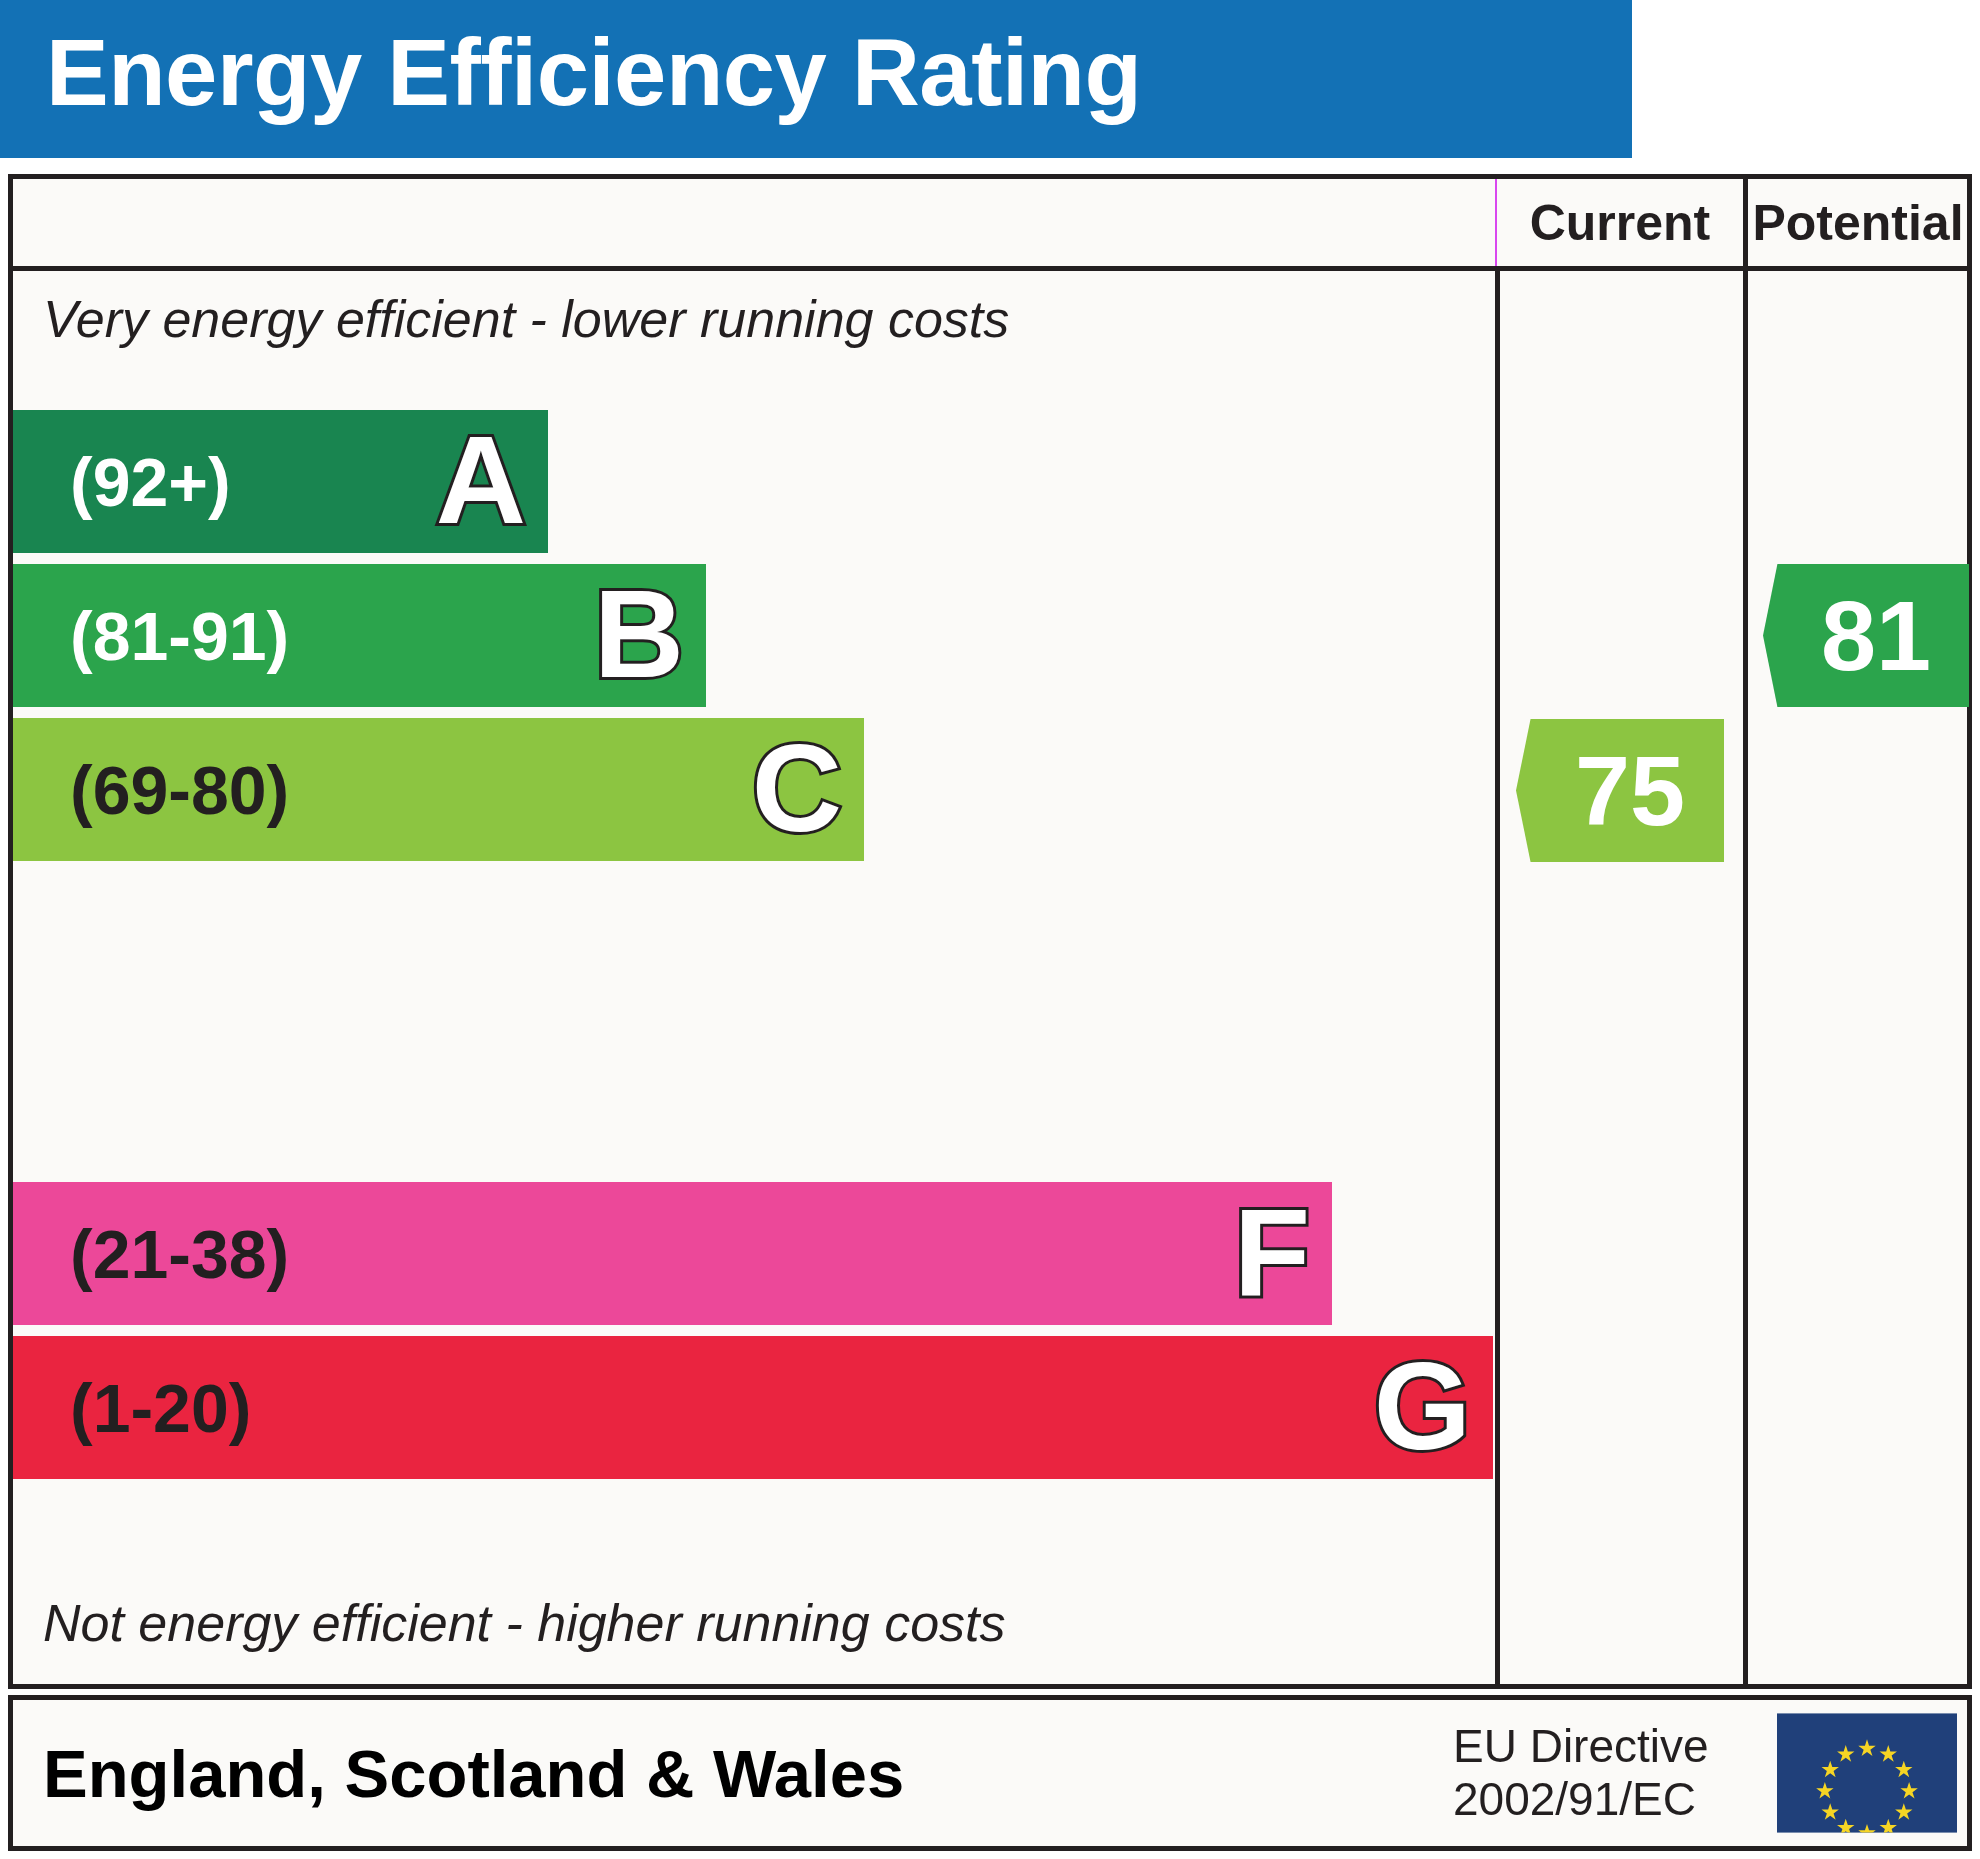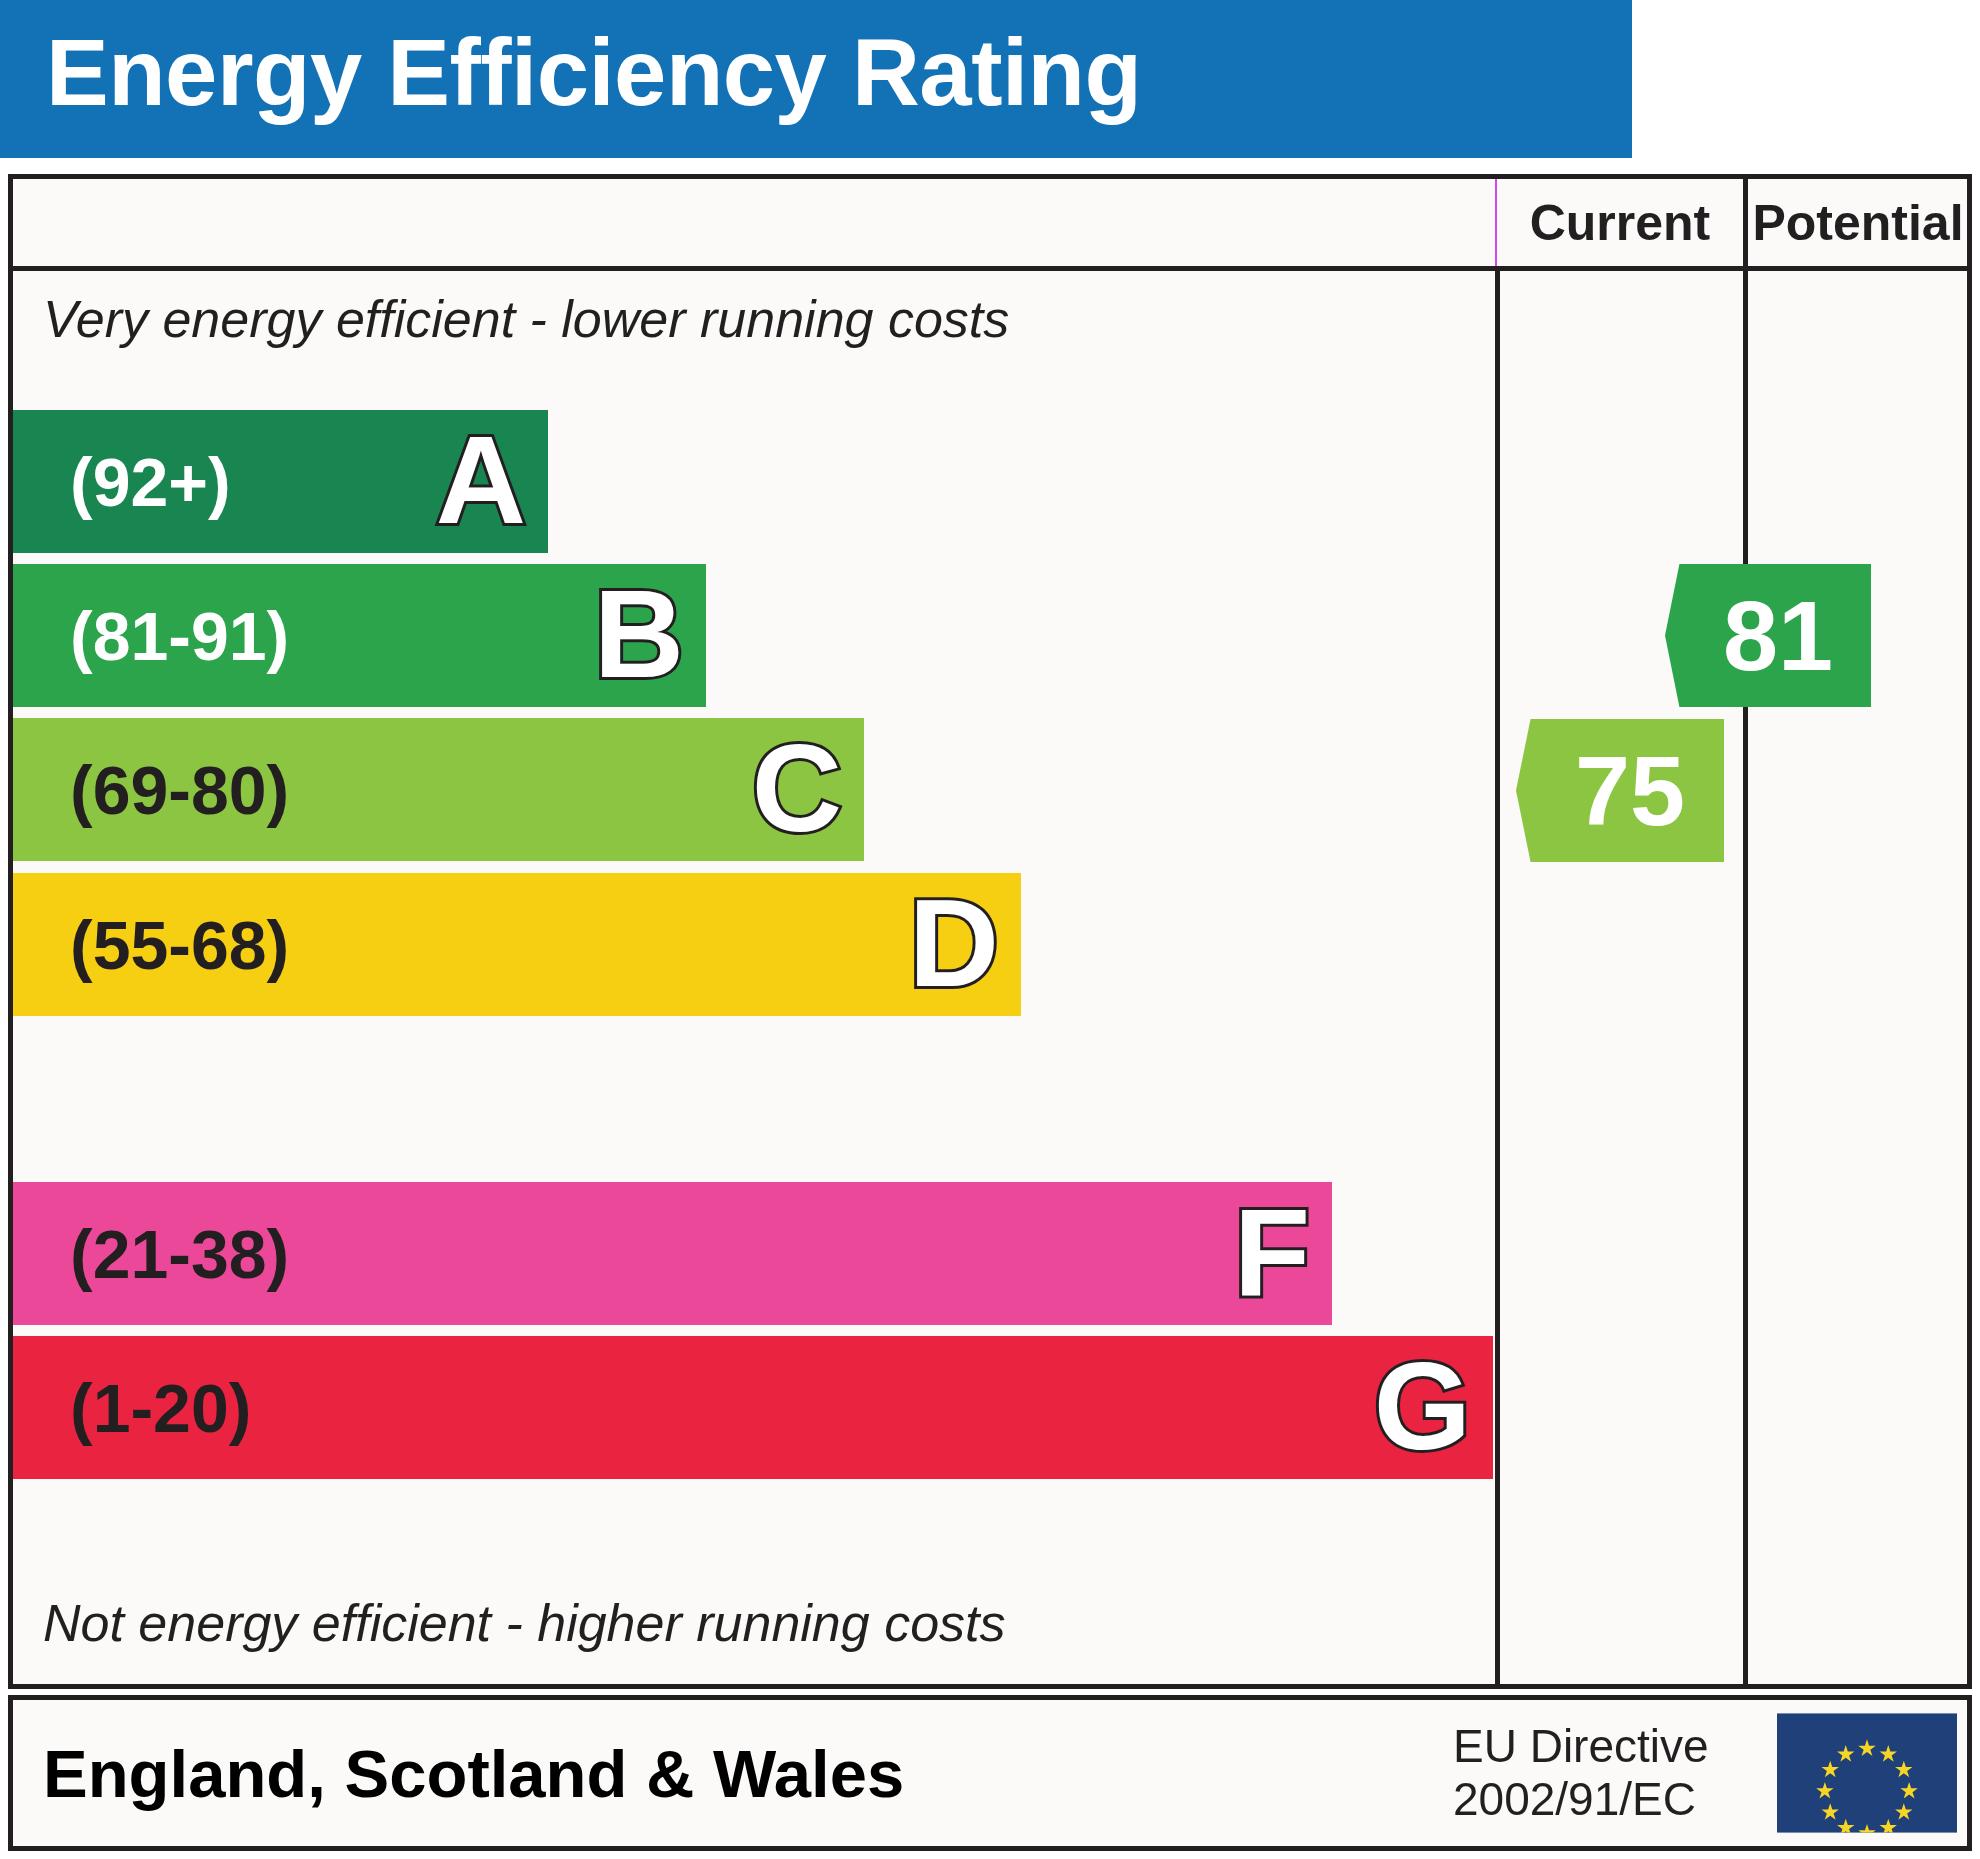--- a/index.html
+++ b/index.html
@@ -234,44 +234,40 @@
       <div class="band" style="top:293px; width:693px; background:#2ba44c;">
         <span class="band-range light">(81-91)</span>
         <span class="band-letter">B</span>
       </div>
 
       <div class="band" style="top:447px; width:851px; background:#8cc541;">
         <span class="band-range">(69-80)</span>
         <span class="band-letter">C</span>
       </div>
 
-      <div class="band" style="top:602px; width:1008px; background:#f6ce12;">
-        <span class="band-range">(55-68)</span>
-        <span class="band-letter">D</span>
-      </div>
 
 
       <div class="band" style="top:911px; width:1319px; background:#ec4899;">
         <span class="band-range">(21-38)</span>
         <span class="band-letter">F</span>
       </div>
 
       <div class="band" style="top:1065px; width:1480px; background:#ea2440;">
         <span class="band-range">(1-20)</span>
         <span class="band-letter">G</span>
       </div>
 
       <div class="caption caption-bottom">Not energy efficient - higher running costs</div>
     </div>
 
     <div class="badge" style="left:1503px; top:540px; width:208px; background:#8cc541;">
       <span>75</span>
     </div>
 
-    <div class="badge" style="left:1652px; top:385px; width:206px; background:#2ba44c;text-align:right;">
+    <div class="badge" style="left:1750px; top:385px; width:206px; background:#2ba44c;text-align:right;">
       <span>81</span>
     </div>
 
   </div>
 
   <div class="footer">
     <div class="footer-region">England, Scotland &amp; Wales</div>
     <div class="footer-directive">
       <div>EU Directive</div>
       <div>2002/91/EC</div>

